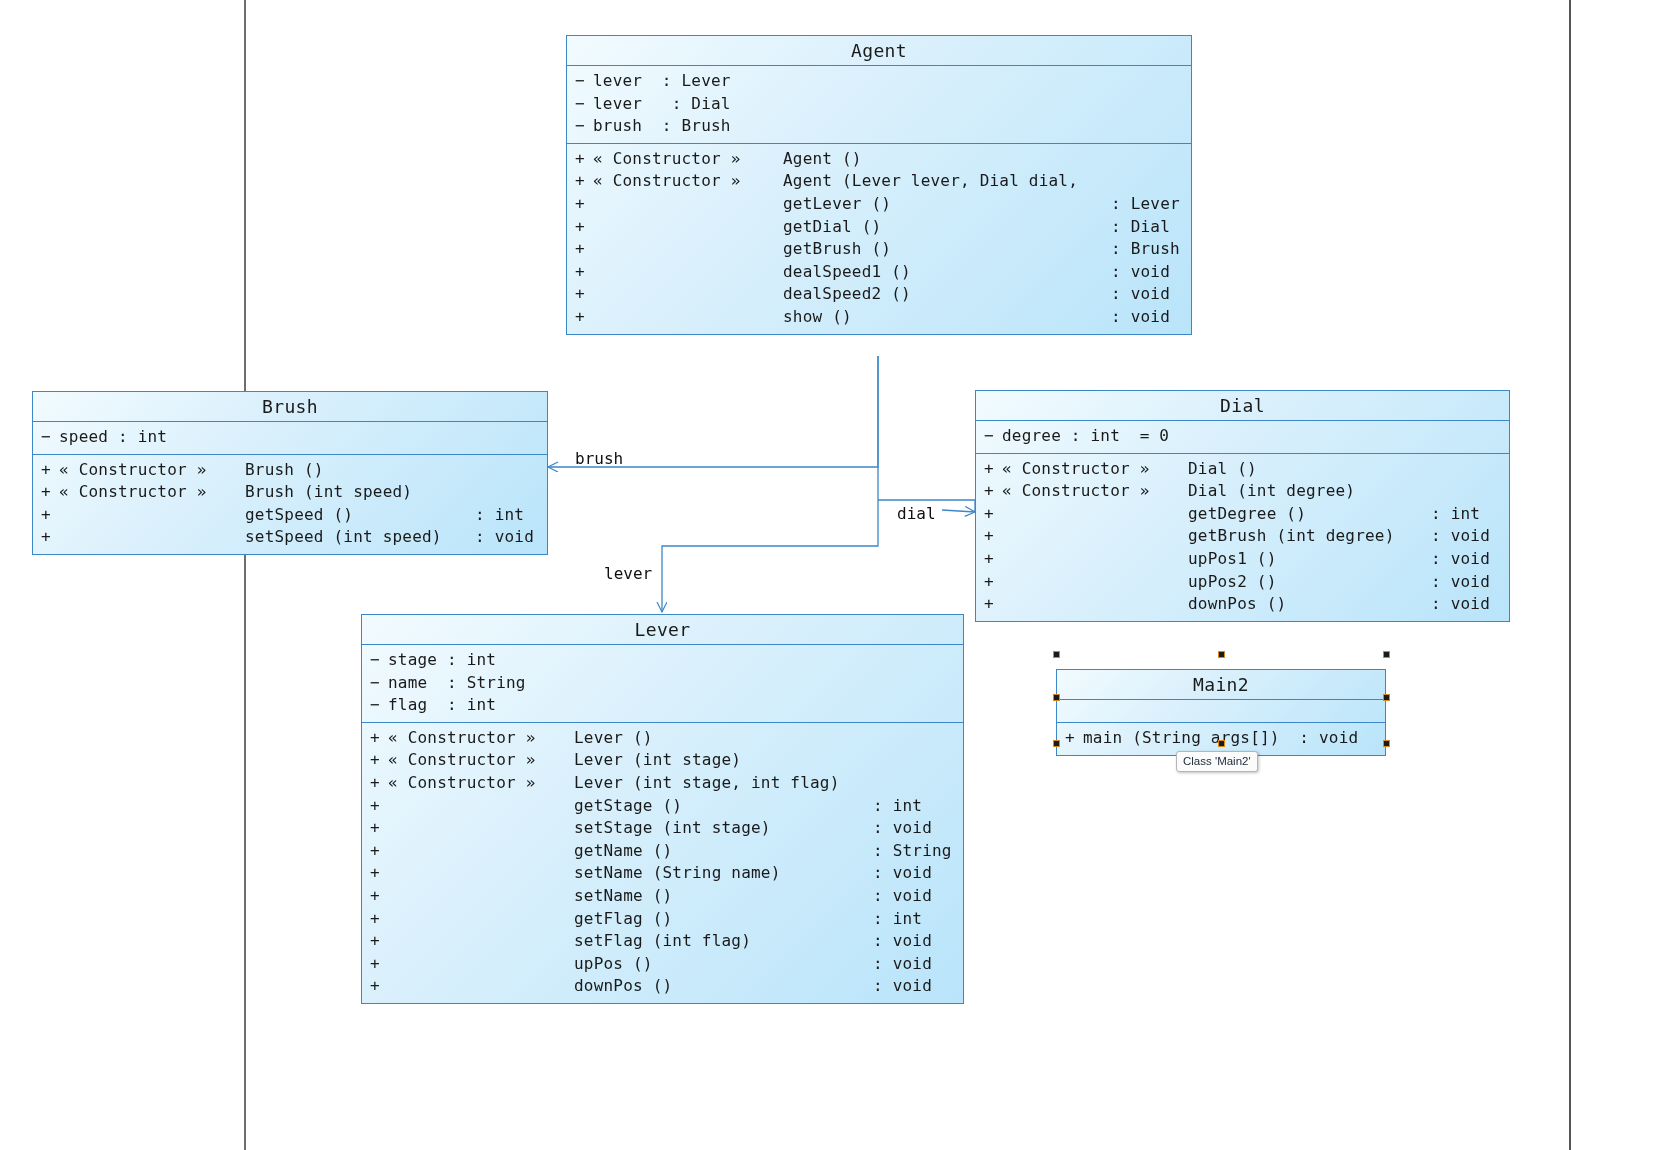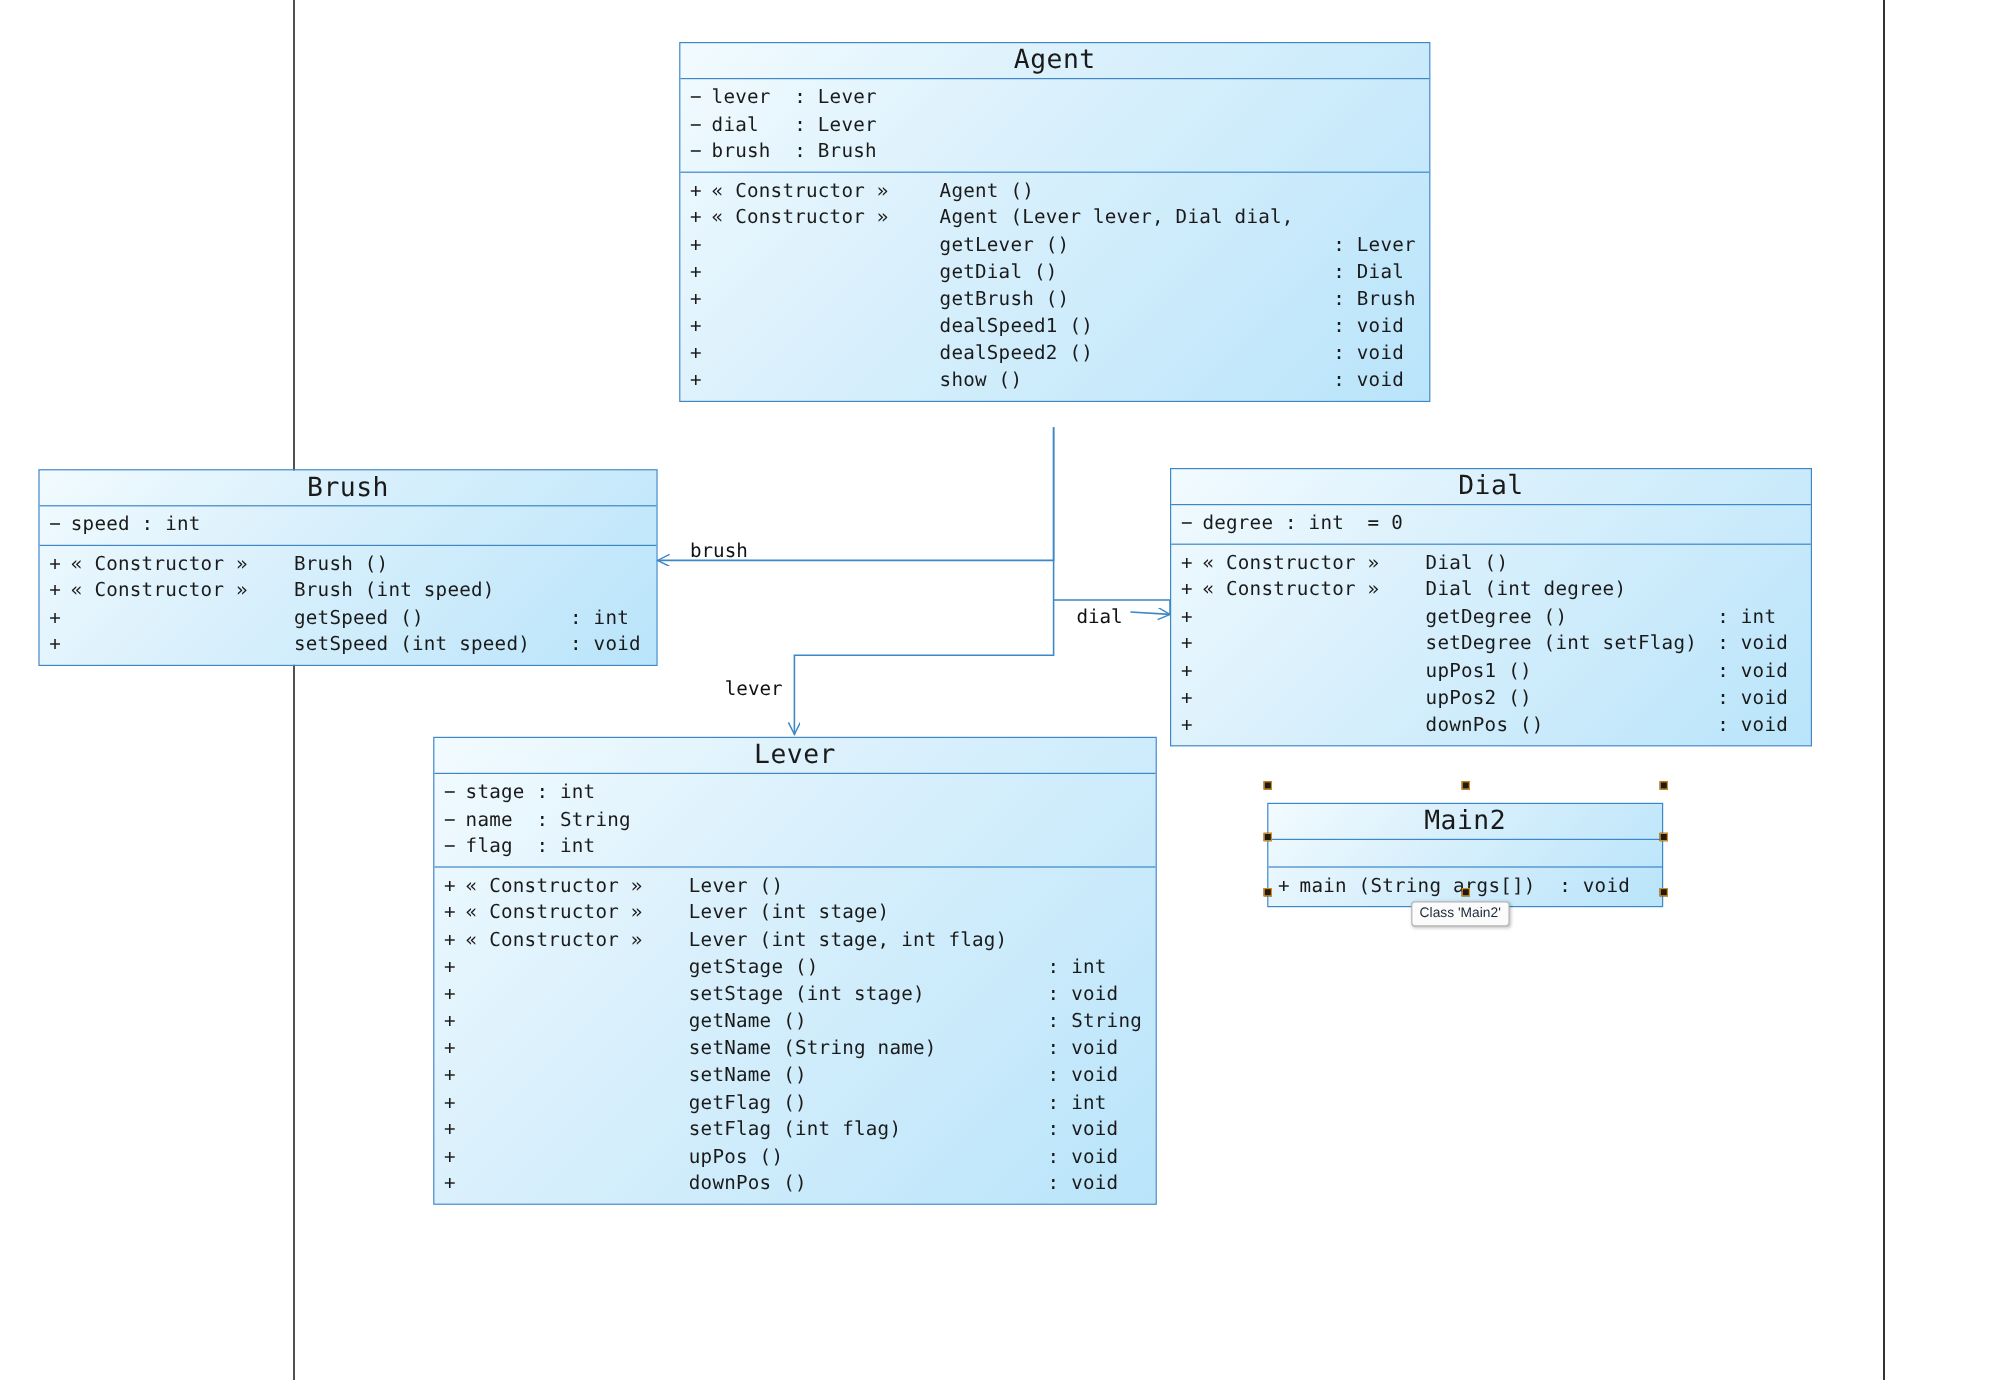--- a/index.html
+++ b/index.html
@@ -26,21 +26,21 @@
   .uml-class {
     position: absolute;
     border: 1px solid #3c87c8;
     background: linear-gradient(135deg, #f2fbff 0%, #dcf1fc 35%, #b9e4fa 100%);
     box-sizing: border-box;
     font-family: "DejaVu Sans Mono", "Liberation Mono", monospace;
     color: #1a1a1a;
   }
   .uml-title {
     text-align: center;
-    font-size: 22px;
+    font-size: 18px;
     line-height: 29px;
     height: 29px;
     border-bottom: 1px solid #3c87c8;
     white-space: nowrap;
     letter-spacing: 0.4px;
   }
   .uml-attrs {
     border-bottom: 1px solid #3c87c8;
     padding: 4px 0 5px 0;
   }
@@ -117,21 +117,21 @@
 
 <div class="uml-class" style="left:566px; top:35px; width:626px;">
   <div class="uml-title">Agent</div>
   <div class="uml-attrs">
     <div class="uml-row">
       <span class="c-vis">−</span>
       <span class="c-sig">lever  : Lever</span>
     </div>
     <div class="uml-row">
       <span class="c-vis">−</span>
-      <span class="c-sig">dial   : Lever</span>
+      <span class="c-sig">lever   : Dial</span>
     </div>
     <div class="uml-row">
       <span class="c-vis">−</span>
       <span class="c-sig">brush  : Brush</span>
     </div>
   </div>
   <div class="uml-ops">
     <div class="uml-row">
       <span class="c-vis">+</span>
       <span class="c-stereo" style="width:190px">« Constructor »</span>
@@ -242,21 +242,21 @@
     </div>
     <div class="uml-row">
       <span class="c-vis">+</span>
       <span class="c-stereo" style="width:186px"></span>
       <span class="c-sig">getDegree ()</span>
       <span class="c-type" style="width:78px">: int</span>
     </div>
     <div class="uml-row">
       <span class="c-vis">+</span>
       <span class="c-stereo" style="width:186px"></span>
-      <span class="c-sig">setDegree (int setFlag)</span>
+      <span class="c-sig">getBrush (int degree)</span>
       <span class="c-type" style="width:78px">: void</span>
     </div>
     <div class="uml-row">
       <span class="c-vis">+</span>
       <span class="c-stereo" style="width:186px"></span>
       <span class="c-sig">upPos1 ()</span>
       <span class="c-type" style="width:78px">: void</span>
     </div>
     <div class="uml-row">
       <span class="c-vis">+</span>

